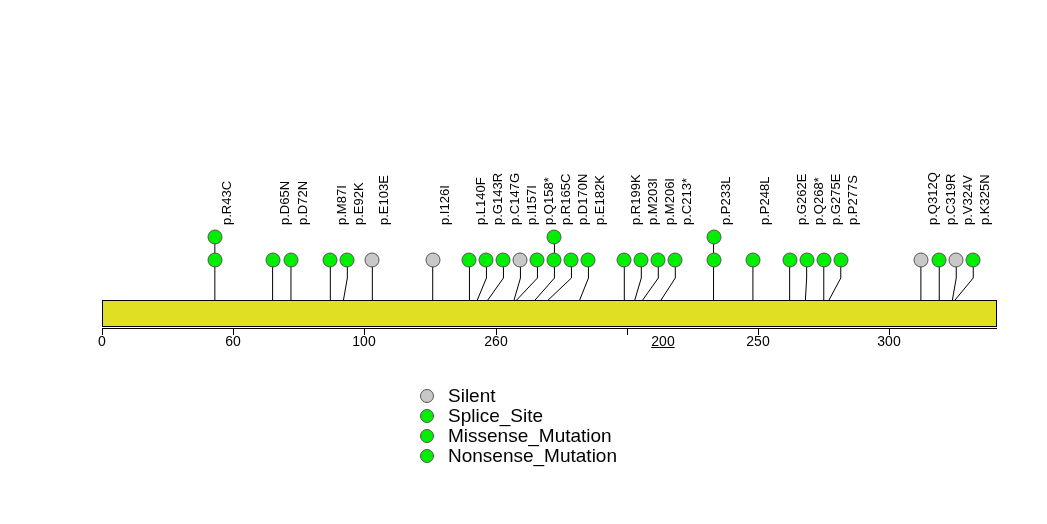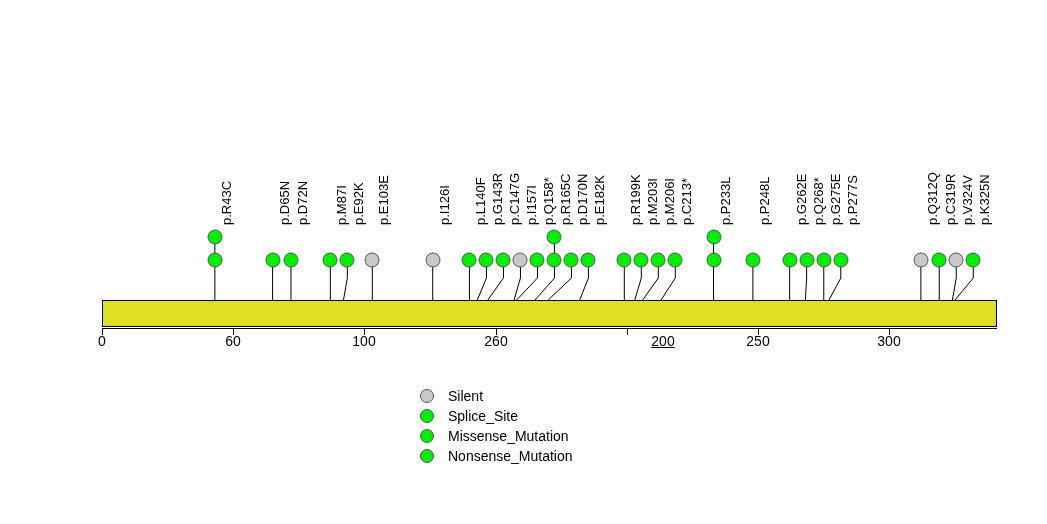--- a/index.html
+++ b/index.html
@@ -75,21 +75,21 @@
     width: 14px;
     height: 14px;
     border-radius: 50%;
     box-sizing: border-box;
     border: 1px solid #555555;
   }
   .legend-label {
     position: absolute;
     left: 28px;
     top: 1px;
-    font-size: 14px;
+    font-size: 19px;
     color: #000000;
     white-space: nowrap;
     line-height: 18px;
   }
 </style>
 </head>
 <body>
 
 <div id="plot">
 

